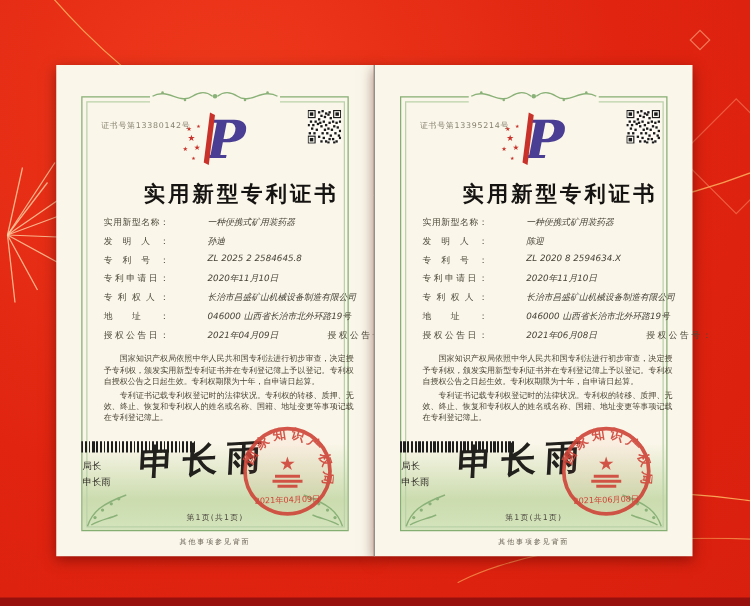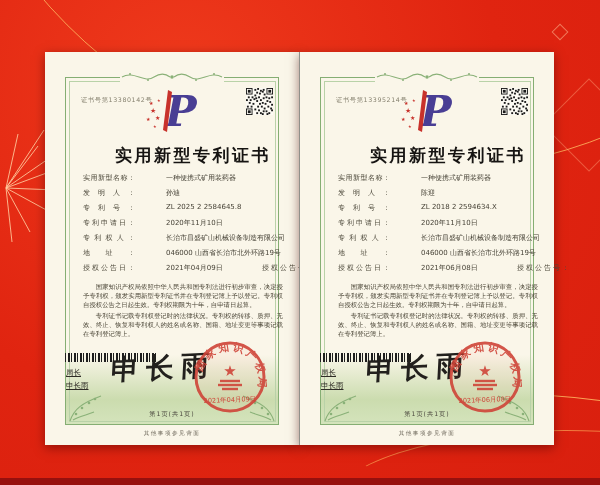--- a/index.html
+++ b/index.html
@@ -30,28 +30,28 @@
   .orn-br{position:absolute;right:23px;bottom:22px;width:36px;height:30px;transform:scaleX(-1);}
   .certno{position:absolute;left:36px;top:44px;font-size:6.3px;letter-spacing:.6px;color:#86816f;}
   .qr{position:absolute;right:26px;top:36px;width:27px;height:27px;}
   .logo{position:absolute;left:50%;margin-left:-26px;top:36px;width:52px;height:46px;}
   .title{position:absolute;left:0;right:0;top:92px;text-align:center;
     font-family:"DejaVu Serif","Liberation Serif",serif;font-weight:bold;
     font-size:17px;letter-spacing:2.5px;color:#161412;padding-left:42px;}
   .fields{position:absolute;left:38px;right:26px;top:121px;}
   .field{display:flex;align-items:flex-start;height:15px;font-size:7px;color:#474337;gap:28px;}
   .flabel{flex:0 0 52px;text-align:justify;text-align-last:justify;white-space:nowrap;color:#4c483a;}
-  .fvalue{margin-left:3px;white-space:nowrap;}
+  .fvalue{margin-left:3px;white-space:nowrap;font-style:italic;}
   .fvalue.w70{flex:0 0 68px;}
   .paras{position:absolute;left:38px;right:16px;top:231px;font-size:6.4px;line-height:8.8px;
     color:#4c4738;text-align:justify;}
   .paras p{margin:0 0 3px 0;text-indent:2em;}
   .barcode{position:absolute;left:20px;top:301px;width:92px;height:9px;
     background:repeating-linear-gradient(90deg,#1e1e1e 0 1.4px,transparent 1.4px 2.8px,#1e1e1e 2.8px 4.6px,transparent 4.6px 6px);}
-  .director{position:absolute;left:21px;top:314px;font-size:7.5px;color:#2f2c26;line-height:13px;text-decoration:underline;}
+  .director{position:absolute;left:21px;top:314px;font-size:7.5px;color:#2f2c26;line-height:13px;}
   .signature{position:absolute;left:66px;top:297px;font-family:"DejaVu Serif","Liberation Serif",serif;
     font-size:28px;font-weight:bold;color:#22201d;letter-spacing:7px;
     transform:rotate(-3deg) skewX(-6deg);z-index:2;}
   .seal{position:absolute;left:148px;top:288px;width:74px;height:74px;opacity:.9;z-index:3;}
   .seal-date{position:absolute;left:148px;top:344px;width:74px;text-align:center;
     font-size:6.5px;color:#cf4438;z-index:4;transform:rotate(-2deg);}
   .pagemark{position:absolute;left:0;right:0;top:358px;text-align:center;font-size:6.2px;color:#4d4a40;letter-spacing:1px;}
   .footnote{position:absolute;left:0;right:0;top:378px;text-align:center;font-size:5.6px;color:#6f695c;letter-spacing:1.5px;}
   svg{display:block;}
 </style>
@@ -308,21 +308,21 @@
         <div class="field">
           <span class="flabel">实用新型名称：</span>
           <span class="fvalue">一种便携式矿用装药器</span>
         </div>
         <div class="field">
           <span class="flabel">发明人：</span>
           <span class="fvalue">陈迎</span>
         </div>
         <div class="field">
           <span class="flabel">专利号：</span>
-          <span class="fvalue">ZL 2018 2 2594634.X</span>
+          <span class="fvalue">ZL 2020 8 2594634.X</span>
         </div>
         <div class="field">
           <span class="flabel">专利申请日：</span>
           <span class="fvalue">2020年11月10日</span>
         </div>
         <div class="field">
           <span class="flabel">专利权人：</span>
           <span class="fvalue">长治市昌盛矿山机械设备制造有限公司</span>
         </div>
         <div class="field">

